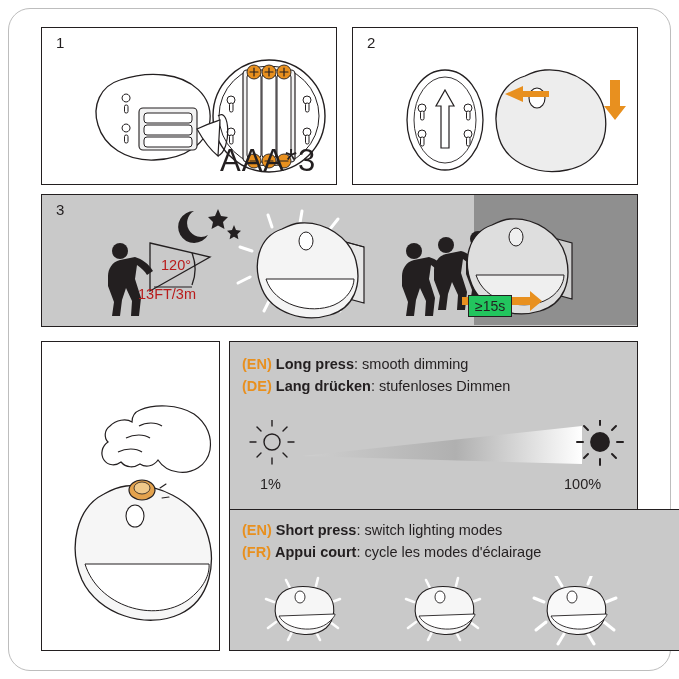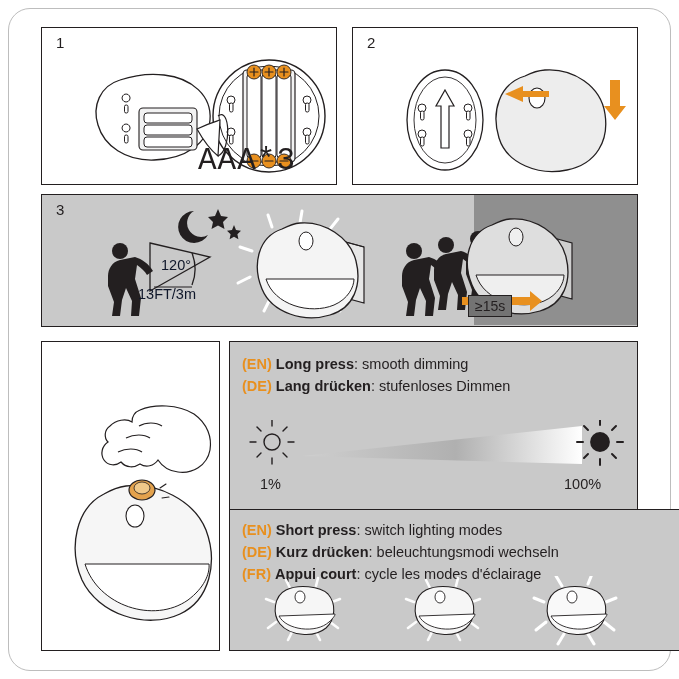--- a/index.html
+++ b/index.html
@@ -18,23 +18,23 @@
 
   .txt-en{color:#e8901f;font-weight:bold;}
   .txt-bold{color:#231f20;font-weight:bold;}
   .txt-norm{color:#231f20;}
   .line{font-size:14.5px;line-height:22px;white-space:nowrap;}
 
   .aaa{position:absolute;font-size:31px;color:#231f20;letter-spacing:1px;}
 
   .pct{position:absolute;font-size:14.5px;color:#231f20;}
 
-  .badge{position:absolute;border:1.4px solid #231f20;background:#737373;
+  .badge{position:absolute;border:1.4px solid #231f20;background:#22c55e;
      font-size:14px;color:#231f20;padding:2px 6px;}
-  .deg{position:absolute;font-size:14.5px;color:#0f172a;}
+  .deg{position:absolute;font-size:14.5px;color:#b91c1c;}
 </style>
 </head>
 <body>
 
 <div id="page">
 
   <div class="outer-frame"></div>
 
   <div class="panel" style="left:41px;top:27px;width:296px;height:158px;">
     <span class="num" style="left:14px;top:6px;">1</span>
@@ -96,21 +96,21 @@
         <circle cx="265" cy="72" r="4"></circle>
           <rect x="263.5" y="75" width="3.5" height="9" rx="1.6"></rect>
         <circle cx="265" cy="104" r="4"></circle>
           <rect x="263.5" y="107" width="3.5" height="9" rx="1.6"></rect>
       </g>
 
       <path d="M176 88 C188 78 190 122 176 128" fill="none" stroke="#231f20" stroke-width="1.2"></path>
       <path d="M155 101 C165 96 172 94 178 92 L176 128 C166 120 160 110 155 101 Z" fill="#ffffff" stroke="#231f20" stroke-width="1.2"></path>
     </svg>
 
-    <span class="aaa" style="left:156px;top:115px;font-family:Liberation Mono, monospace;">AAA*3</span>
+    <span class="aaa" style="left:178px;top:115px;">AAA*3</span>
   </div>
 
   <div class="panel" style="left:352px;top:27px;width:286px;height:158px;">
     <span class="num" style="left:14px;top:6px;">2</span>
 
     <svg class="abs" style="left:0;top:0;" width="286" height="158" viewBox="0 0 286 158">
 
       <ellipse cx="92" cy="92" rx="38" ry="50" fill="#ffffff" stroke="#231f20" stroke-width="1.3"></ellipse>
       <ellipse cx="92" cy="92" rx="31" ry="43" fill="#ffffff" stroke="#231f20" stroke-width="0.9"></ellipse>
 
@@ -293,24 +293,20 @@
     <span class="pct" style="left:30px;top:134px;">1%</span>
     <span class="pct" style="left:334px;top:134px;">100%</span>
   </div>
 
   <div class="panel gray" style="left:229px;top:509px;width:484px;height:142px;">
 
     <div class="abs" style="left:12px;top:9px;">
       <div class="line">
         <span class="txt-en">(EN)</span>
         <span class="txt-bold">Short press</span><span class="txt-norm">:  switch lighting modes</span>
-      </div>
-      <div class="line">
-        <span class="txt-en">(DE)</span>
-        <span class="txt-bold">Kurz drücken</span><span class="txt-norm">: beleuchtungsmodi wechseln</span>
       </div>
       <div class="line">
         <span class="txt-en">(FR)</span>
         <span class="txt-bold">Appui court</span><span class="txt-norm">: cycle les modes d'éclairage</span>
       </div>
     </div>
 
     <svg class="abs" style="left:0;top:66px;" width="409" height="76" viewBox="0 0 409 76">
 
       <g>

